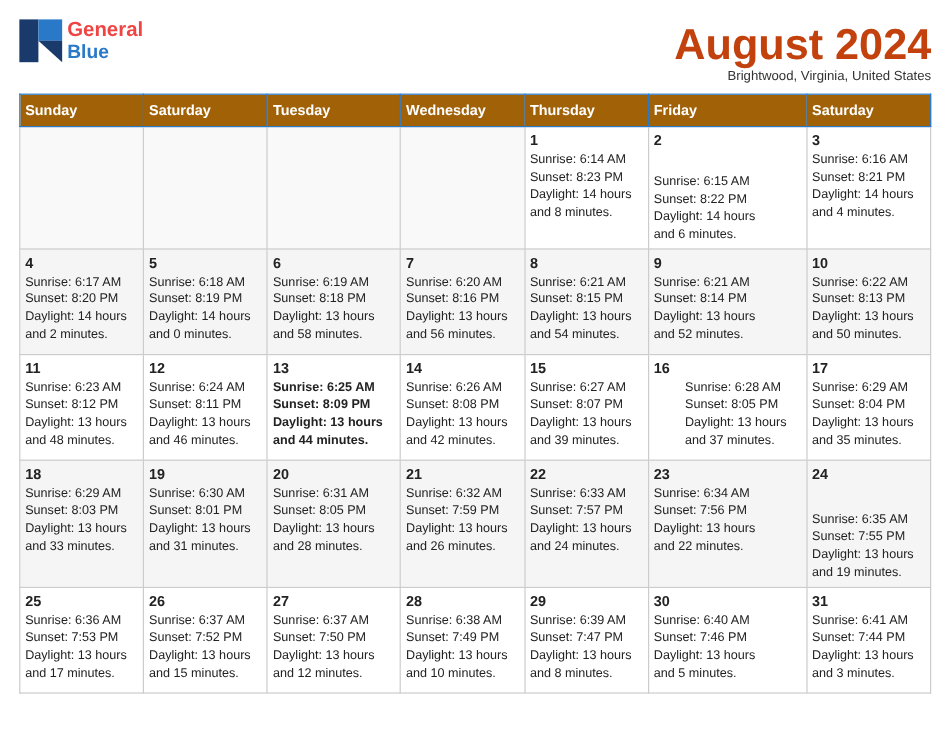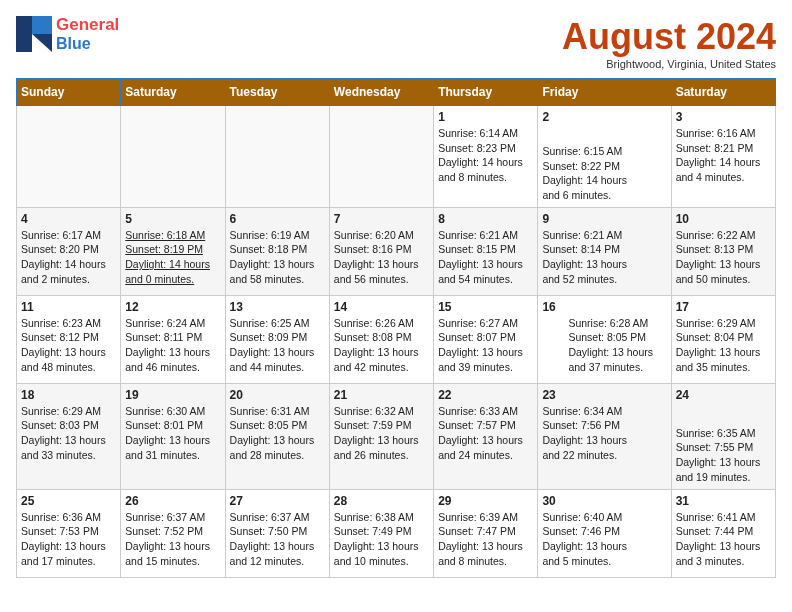--- a/index.html
+++ b/index.html
@@ -142,21 +142,21 @@
       <tr>
         <td>
           <span class="day-num">4</span>
           <div class="cell-content" style="white-space: pre-line;">Sunrise: 6:17 AM
 Sunset: 8:20 PM
 Daylight: 14 hours
 and 2 minutes.</div>
         </td>
         <td>
           <span class="day-num">5</span>
-          <div class="cell-content" style="white-space: pre-line; text-decoration: underline;">Sunrise: 6:18 AM
+          <div class="cell-content" style="white-space: pre-line;">Sunrise: 6:18 AM
 Sunset: 8:19 PM
 Daylight: 14 hours
 and 0 minutes.</div>
         </td>
         <td>
           <span class="day-num">6</span>
           <div class="cell-content" style="white-space: pre-line;">Sunrise: 6:19 AM
 Sunset: 8:18 PM
 Daylight: 13 hours
 and 58 minutes.</div>
@@ -200,21 +200,21 @@
         </td>
         <td>
           <span class="day-num">12</span>
           <div class="cell-content" style="white-space: pre-line;">Sunrise: 6:24 AM
 Sunset: 8:11 PM
 Daylight: 13 hours
 and 46 minutes.</div>
         </td>
         <td>
           <span class="day-num">13</span>
-          <div class="cell-content" style="white-space: pre-line;">Sunrise: 6:25 AM
+          <div class="cell-content" style="white-space: pre-line; font-weight: bold;">Sunrise: 6:25 AM
 Sunset: 8:09 PM
 Daylight: 13 hours
 and 44 minutes.</div>
         </td>
         <td>
           <span class="day-num">14</span>
           <div class="cell-content" style="white-space: pre-line;">Sunrise: 6:26 AM
 Sunset: 8:08 PM
 Daylight: 13 hours
 and 42 minutes.</div>

